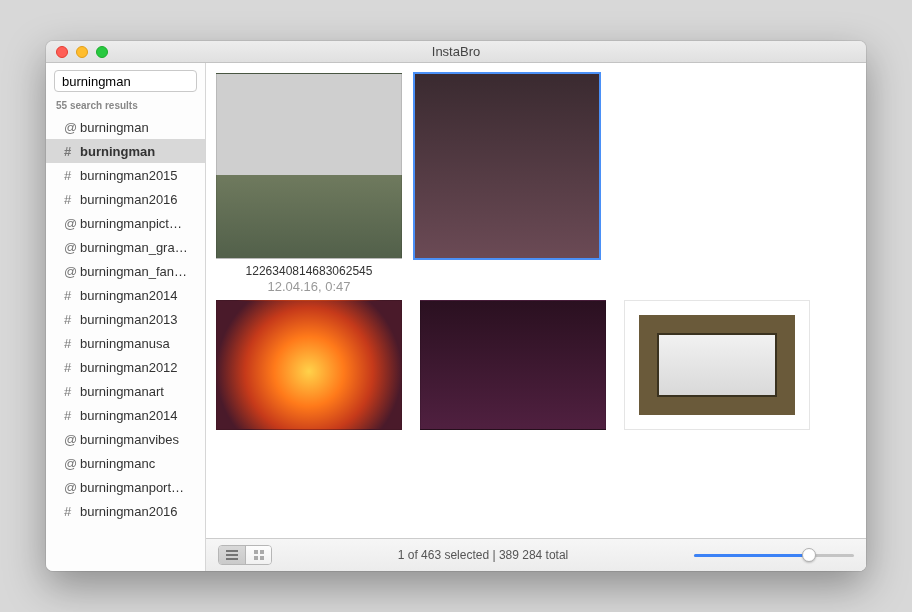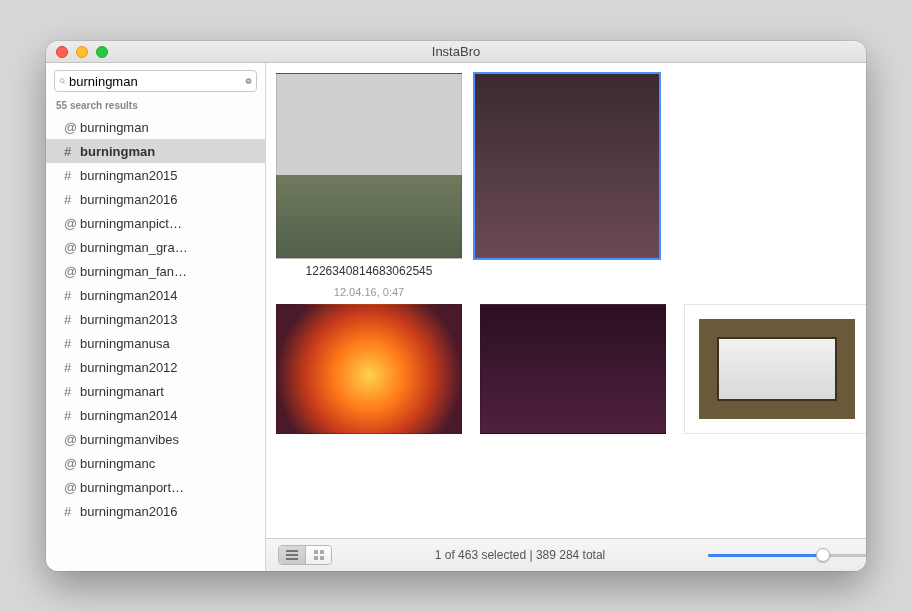--- a/index.html
+++ b/index.html
@@ -1,44 +1,44 @@
 <!DOCTYPE html>
 <html><head>
 <meta charset="utf-8">
 <style>
 * { box-sizing: border-box; margin: 0; padding: 0; }
 body { background: #d8d8d8; font-family: -apple-system, "Helvetica Neue", Arial, sans-serif; font-size: 13px; display: flex; align-items: center; justify-content: center; height: 612px; width: 912px; }
-.window { width: 820px; height: 530px; background: #ececec; border-radius: 12px; box-shadow: 0 15px 40px rgba(0,0,0,0.35), 0 0 0 1px rgba(0,0,0,0.08); overflow: hidden; display: flex; flex-direction: column; }
+.window { width: 820px; height: 530px; background: #ececec; border-radius: 7px; box-shadow: 0 15px 40px rgba(0,0,0,0.35), 0 0 0 1px rgba(0,0,0,0.08); overflow: hidden; display: flex; flex-direction: column; }
 .titlebar { height: 22px; background: linear-gradient(#ededed,#e0e0e0); display: flex; align-items: center; position: relative; border-bottom: 1px solid #c3c3c3; }
 .traffic { display: flex; gap: 8px; margin-left: 10px; }
 .tl { width: 12px; height: 12px; border-radius: 50%; }
 .tl.red { background:#ff5f57; border:0.5px solid #e33e32; }
 .tl.yellow { background:#ffbd2e; border:0.5px solid #e09e1a; }
 .tl.green { background:#28c940; border:0.5px solid #1dac2c; }
 .title { position: absolute; left:0; right:0; text-align:center; font-size:13px; color:#444; }
 .body { flex:1; display:flex; overflow:hidden; }
-.sidebar { width: 220px; background:#fdfdfd; border-right:1px solid #d6d6d6; display:flex; flex-direction:column;justify-content:space-between; }
+.sidebar { width: 160px; background:#fdfdfd; border-right:1px solid #d6d6d6; display:flex; flex-direction:column;justify-content:space-between; }
 .searchwrap { padding:7px 8px 6px; }
 .searchfield { display:flex; align-items:center; background:#fff; border:1px solid #c9c9c9; border-radius:4px; height:22px; padding:0 4px; box-shadow: 0 0 0 3px rgba(90,160,255,0.0); }
 .searchfield input { flex:1; border:none; outline:none; font-size:13px; background:transparent; padding-left:3px; }
 .results-label { padding:2px 10px 4px; font-size:10px; color:#888; font-weight:600; }
 .resultlist { flex:1; overflow:hidden; }
 .resultlist .item { display:flex; align-items:center; height:24px; padding:0 10px 0 18px; font-size:13px; color:#333; cursor:default; white-space:nowrap; overflow:hidden; text-overflow:ellipsis; }
 .resultlist .item.selected { background:#d8d8d8; font-weight:700; }
 .resultlist .item .pfx { width:16px; display:inline-block; color:#777; }
 .main { flex:1; display:flex; flex-direction:column; background:#fff; }
 .grid { flex:1; padding:10px 10px 0 10px; overflow:hidden; }
 .gridrow { display:flex; gap:12px; margin-bottom:6px; }
 .cell { width: 186px; }
 .thumb { width:186px; height:186px; background:#999; border:1px solid rgba(0,0,0,0.1); display:flex; align-items:center; justify-content:center; overflow:hidden; }
 .thumb.selected { outline:2px solid #4a90f7; outline-offset:-1px; }
 .caption { text-align:center; margin-top:4px; }
 .caption .id { font-size:12px; color:#333; display:inline-block; padding:0 2px; }
 .caption .id.sel { background:#2a7de1; color:#fff; border-radius:2px; }
-.caption .date { font-size:11px; color:#999; margin-top:8px; }
+.caption .date { font-size:13px; color:#999; margin-top:1px; }
 .gridrow2 { display:flex; gap:18px; }
 .gridrow2 .thumb { height:130px; }
 .statusbar { height:30px; background:linear-gradient(#f6f6f6,#ececec); border-top:1px solid #ccc; display:flex; align-items:center; padding:16px 12px; font-size:12px; color:#555; }
 .viewtoggle { display:flex; border:1px solid #b6b6b6; border-radius:4px; overflow:hidden; height:20px; }
 .viewtoggle .vt { width:26px; display:flex; align-items:center; justify-content:center; background:linear-gradient(#fdfdfd,#f1f1f1); font-size:10px; color:#555; }
 .viewtoggle .vt.active { background:linear-gradient(#d8d8d8,#cacaca); }
 .viewtoggle .vt + .vt { border-left:1px solid #b6b6b6; }
 .statuscenter { flex:1; text-align:center; }
 .slider { width:160px; display:flex; align-items:center; }
 .slidertrack { flex:1; height:3px; background:#c4c4c4; border-radius:2px; position:relative; }

